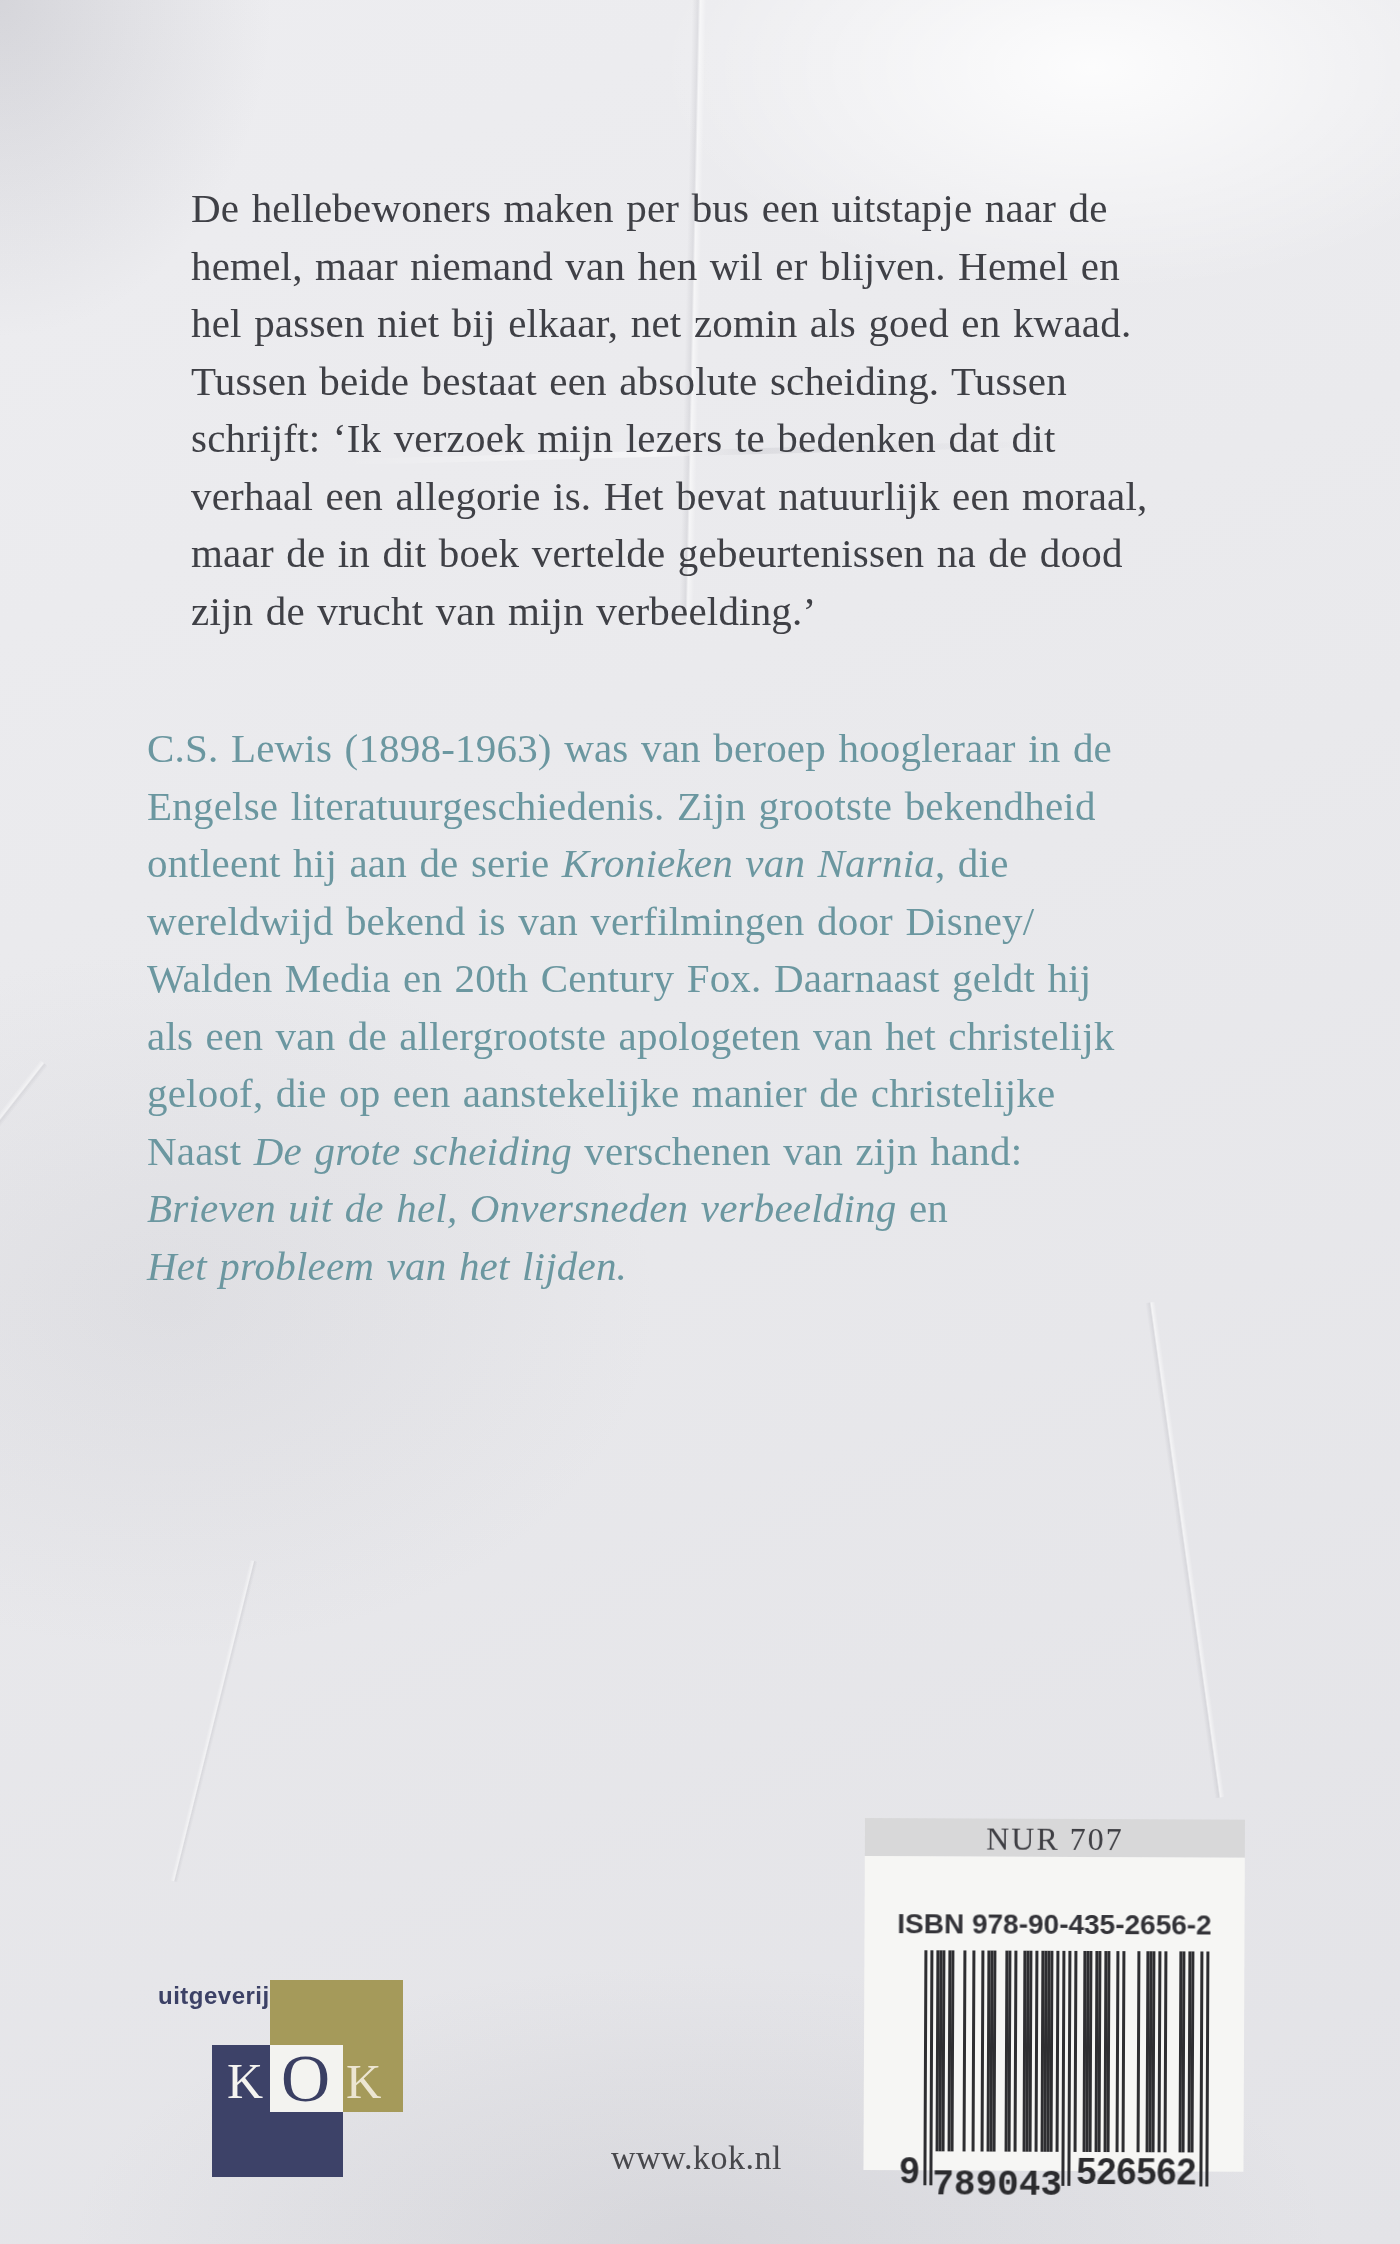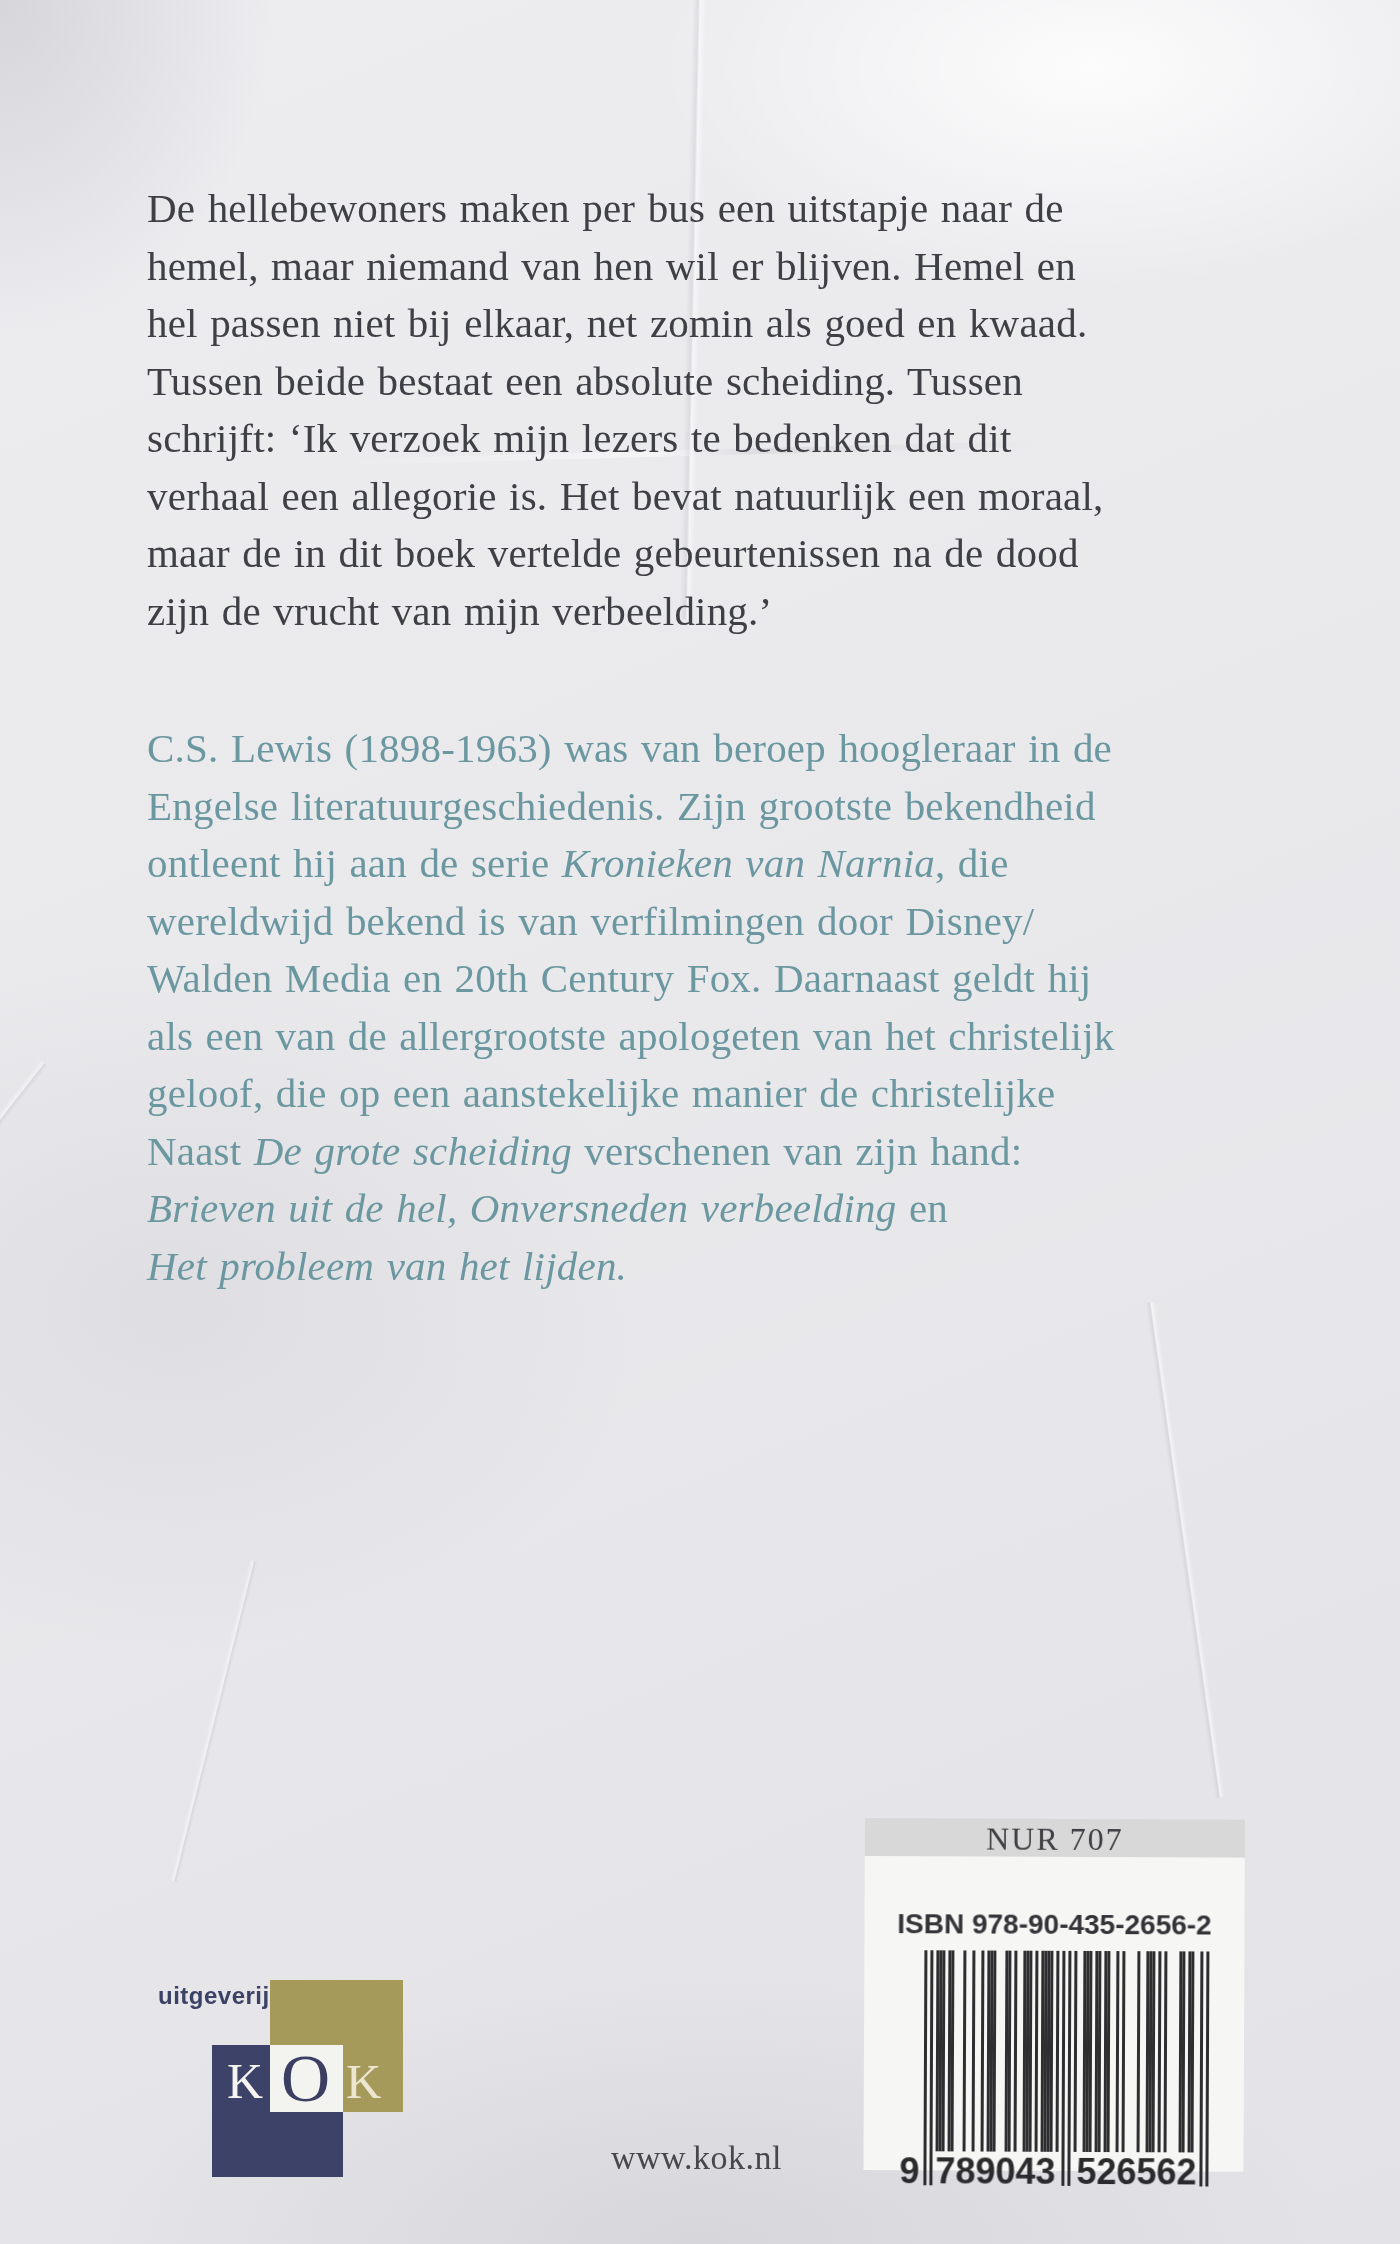--- a/index.html
+++ b/index.html
@@ -12,21 +12,21 @@
       radial-gradient(ellipse 700px 500px at 12% 58%, rgba(160,160,170,0.14), rgba(160,160,170,0) 70%),
       radial-gradient(ellipse 900px 400px at 50% 100%, rgba(140,140,150,0.16), rgba(140,140,150,0) 70%),
       linear-gradient(158deg,#ededf0 0%, #e9e9ec 45%, #e3e3e7 100%);}
   .crease{position:absolute;pointer-events:none;}
   .crease.v{background:linear-gradient(90deg, rgba(120,120,132,0) 0%, rgba(120,120,132,0.13) 42%, rgba(255,255,255,0.55) 58%, rgba(120,120,132,0) 100%);}
   .crease.d{background:linear-gradient(90deg, rgba(120,120,132,0) 0%, rgba(255,255,255,0.5) 45%, rgba(120,120,132,0.12) 60%, rgba(120,120,132,0) 100%);}
   .para{position:absolute;left:147px;font-size:41px;line-height:57.5px;
         letter-spacing:0.2px;word-spacing:2px;white-space:nowrap;filter:blur(0.55px);}
   .para .tl{height:57.5px;}
   .para .it{font-style:italic;}
-  #blurb{top:180px;color:#3f4046;}
+  #blurb{top:180px;color:#3f4046;margin-left:44px;}
   #bio{top:720px;color:#6b97a0;}
   .logo{position:absolute;left:155px;top:1978px;width:270px;height:210px;}
   .logo .imprint{position:absolute;left:3px;top:4px;font-family:"Liberation Sans",sans-serif;
        font-weight:700;font-size:24px;letter-spacing:0.5px;color:#3c4166;filter:blur(0.5px);}
   .sq{position:absolute;}
   .sq.gold{left:115px;top:2px;width:133px;height:132px;background:#a59a5a;}
   .sq.navy{left:57px;top:67px;width:131px;height:132px;background:#3d4268;}
   .sq.white{left:115px;top:67px;width:73px;height:67px;background:#f3f3f0;}
   .logo .ltr{position:absolute;line-height:1;font-family:"Liberation Serif",serif;filter:blur(0.4px);}
   .logo .k1{left:72px;top:78px;font-size:50px;color:#f5f4f0;}
@@ -40,21 +40,21 @@
        text-align:center;line-height:40px;font-size:32px;letter-spacing:2px;color:#3e3e43;filter:blur(0.5px);}
   .whitelabel{position:absolute;left:0;top:38px;width:380px;height:314px;background:#f6f6f4;}
   .isbn{position:absolute;left:0;top:52px;width:380px;text-align:center;
        font-family:"Liberation Sans",sans-serif;font-weight:700;font-size:28px;
        color:#333338;filter:blur(0.7px);}
   .barcode{position:absolute;left:60px;top:94px;width:285px;height:235px;}
   .barcode .bar{position:absolute;top:0;background:#2e2e31;filter:blur(0.45px);}
   .bdigit{position:absolute;font-family:"Liberation Sans",sans-serif;font-weight:700;
        font-size:36px;line-height:36px;color:#2b2b2e;filter:blur(0.7px);text-align:center;}
   .d9{left:22px;top:297px;width:34px;text-align:right;}
-  .dleft{left:69px;top:297px;width:126px;}
+  .dleft{left:69px;top:311px;width:126px;font-family:Liberation Mono, monospace;}
   .dright{left:210px;top:297px;width:126px;}
 </style>
 </head>
 <body>
 
 <div class="cover">
 
   <div class="crease v" style="left:686px;top:-20px;width:14px;height:640px;transform:rotate(1.2deg);"></div>
   <div class="crease d" style="left:40px;top:1060px;width:10px;height:520px;transform:rotate(38deg);transform-origin:0 0;"></div>
   <div class="crease d" style="left:250px;top:1560px;width:8px;height:330px;transform:rotate(14deg);transform-origin:0 0;"></div>

